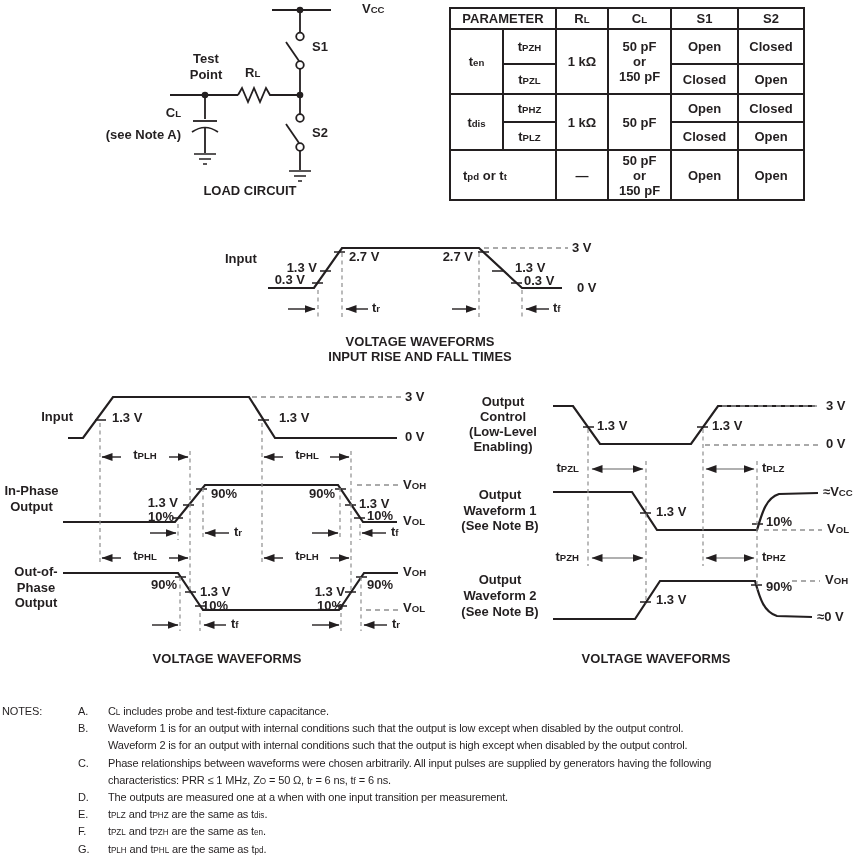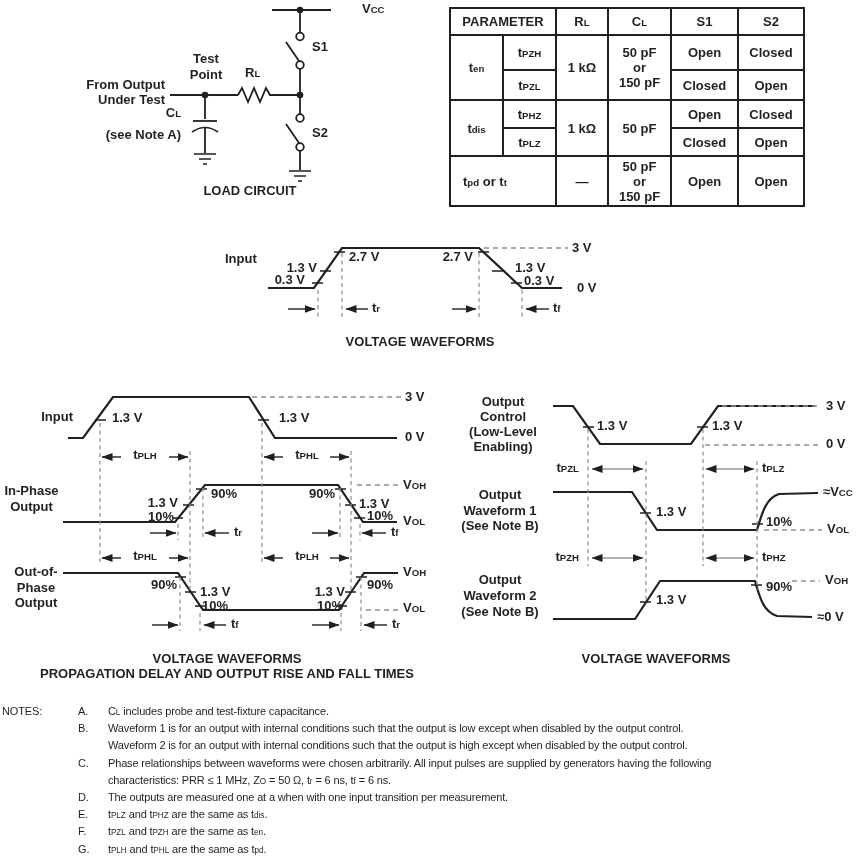--- a/index.html
+++ b/index.html
@@ -123,39 +123,35 @@
   </svg>
 
   <span class="lb" style="left:334px;top:2px;margin-left:28px;">V<sub>CC</sub></span>
   <span class="lb" style="left:312px;top:40px;">S1</span>
   <span class="lb" style="left:312px;top:126px;">S2</span>
   <span class="lb" style="left:245px;top:66px;">R<sub>L</sub></span>
   <div class="blk ctr" style="left:180px;top:51px;width:52px;line-height:16px;">
     <span>Test</span>
     <span>Point</span>
   </div>
-  <div class="blk ra" style="left:58px;top:77px;width:107px;line-height:15px;">
-    <span>From Output</span>
-    <span>Under Test</span>
-  </div>
   <span class="lb ra" style="left:153px;top:106px;width:28px;">C<sub>L</sub></span>
   <span class="lb ra" style="left:88px;top:128px;width:93px;">(see Note A)</span>
   <span class="lb ctr" style="left:175px;top:184px;width:150px;">LOAD CIRCUIT</span>
 
   <table class="params">
     <colgroup>
         <col style="width:53px">
         <col style="width:53px">
         <col style="width:52px">
         <col style="width:63px">
         <col style="width:67px">
         <col style="width:66px">
       </colgroup>
     <tbody>
-        <tr style="height:27px">
+        <tr style="height:21px">
       <th colspan="2">PARAMETER</th>
       <th>R<sub>L</sub></th>
       <th>C<sub>L</sub></th>
       <th>S1</th>
       <th>S2</th>
     </tr>
     <tr style="height:35px">
       <td rowspan="2">t<sub>en</sub></td>
       <td>t<sub>PZH</sub></td>
       <td rowspan="2">1 kΩ</td>
@@ -204,20 +200,21 @@
   <span class="lb ra" style="left:263px;top:273px;width:42px;">0.3 V</span>
   <span class="lb" style="left:349px;top:250px;">2.7 V</span>
   <span class="lb ra" style="left:433px;top:250px;width:40px;">2.7 V</span>
   <span class="lb" style="left:515px;top:261px;">1.3 V</span>
   <span class="lb" style="left:524px;top:274px;">0.3 V</span>
   <span class="lb" style="left:572px;top:241px;">3 V</span>
   <span class="lb" style="left:577px;top:281px;">0 V</span>
   <span class="lb" style="left:372px;top:301px;">t<sub>r</sub></span>
   <span class="lb" style="left:553px;top:301px;">t<sub>f</sub></span>
   <span class="lb ctr" style="left:262px;top:335px;width:316px;">VOLTAGE WAVEFORMS</span>
+  <span class="lb ctr" style="left:262px;top:350px;width:316px;">INPUT RISE AND FALL TIMES</span>
 
   <span class="lb ra" style="left:20px;top:410px;width:53px;">Input</span>
   <span class="lb" style="left:112px;top:411px;">1.3 V</span>
   <span class="lb" style="left:279px;top:411px;">1.3 V</span>
   <span class="lb" style="left:405px;top:390px;">3 V</span>
   <span class="lb" style="left:405px;top:430px;">0 V</span>
   <span class="lb ctr" style="left:123px;top:448px;width:44px;">t<sub>PLH</sub></span>
   <span class="lb ctr" style="left:285px;top:448px;width:44px;">t<sub>PHL</sub></span>
   <div class="blk ctr" style="left:0px;top:483px;width:63px;line-height:16px;">
     <span>In-Phase</span>
@@ -244,21 +241,20 @@
   <span class="lb" style="left:200px;top:585px;">1.3 V</span>
   <span class="lb" style="left:202px;top:599px;">10%</span>
   <span class="lb ra" style="left:305px;top:585px;width:40px;">1.3 V</span>
   <span class="lb ra" style="left:307px;top:599px;width:36px;">10%</span>
   <span class="lb" style="left:367px;top:578px;">90%</span>
   <span class="lb" style="left:403px;top:565px;">V<sub>OH</sub></span>
   <span class="lb" style="left:403px;top:601px;">V<sub>OL</sub></span>
   <span class="lb" style="left:231px;top:617px;">t<sub>f</sub></span>
   <span class="lb" style="left:392px;top:617px;">t<sub>r</sub></span>
   <span class="lb ctr" style="left:8px;top:652px;width:438px;">VOLTAGE WAVEFORMS</span>
-  <span class="lb ctr" style="left:8px;top:667px;width:438px;">PROPAGATION DELAY AND OUTPUT RISE AND FALL TIMES</span>
 
   <div class="blk ctr" style="left:460px;top:394px;width:86px;line-height:15px;">
     <span>Output</span>
     <span>Control</span>
     <span>(Low-Level</span>
     <span>Enabling)</span>
   </div>
   <span class="lb" style="left:597px;top:419px;">1.3 V</span>
   <span class="lb" style="left:712px;top:419px;">1.3 V</span>
   <span class="lb" style="left:826px;top:399px;">3 V</span>

